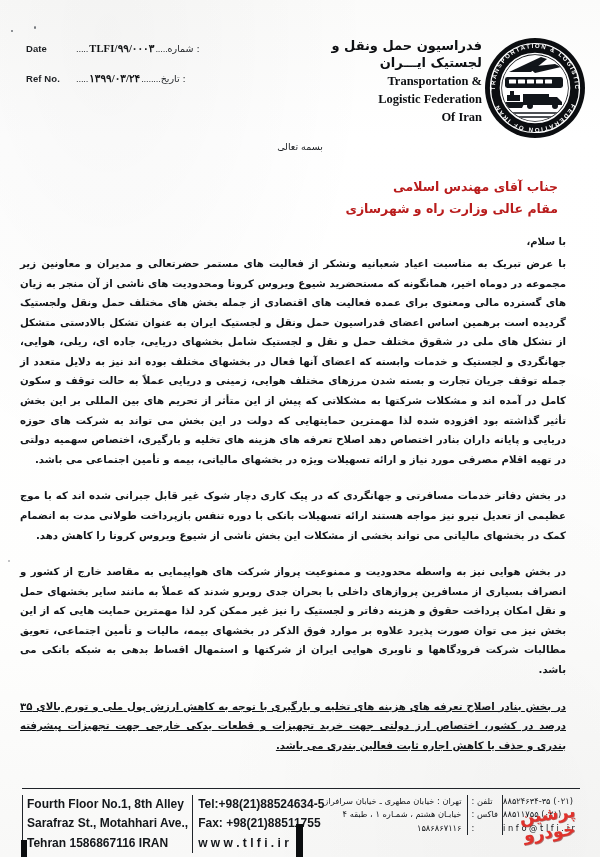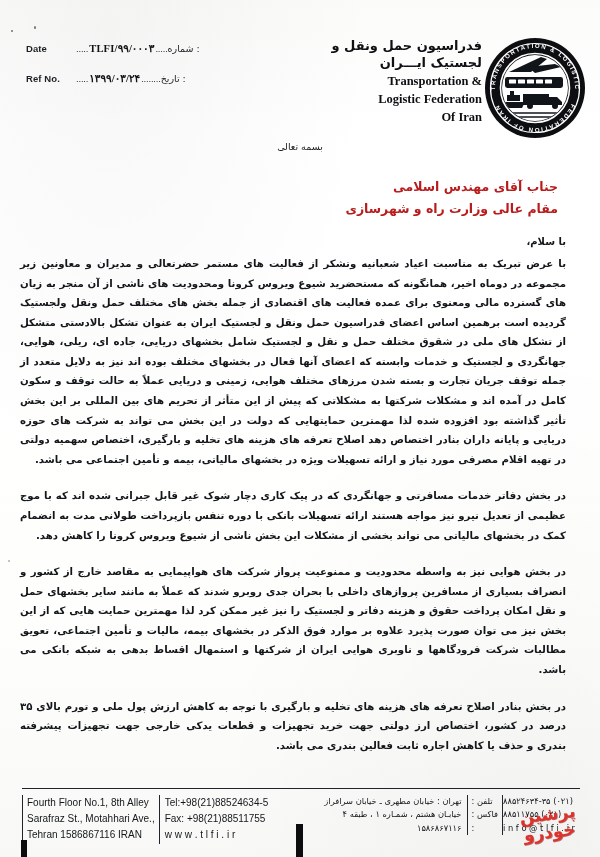--- a/index.html
+++ b/index.html
@@ -168,21 +168,21 @@
     font-family: "DejaVu Sans", sans-serif;
     font-size: 10.2px;
     font-weight: 700;
     line-height: 1.92;
     color: #121519;
     text-align: justify;
     text-justify: inter-word;
     margin: 0 0 17px 0;
     letter-spacing: -0.05px;
   }
-  .para:last-child { margin-bottom: 0; }
+  .para:last-child { margin-bottom: 0; text-decoration: underline; }
 
   
   .footer-rule {
     position: absolute;
     left: 22px;
     right: 20px;
     top: 788px;
     border-top: 1.1px solid #20242a;
   }
   .footer {
@@ -194,24 +194,25 @@
   }
   .foot-en {
     position: absolute;
     left: 0;
     top: 2px;
     display: flex;
     direction: ltr;
   }
   .foot-en .col {
     font-family: "Liberation Sans", sans-serif;
-    font-size: 10px;
+    font-size: 12px;
     line-height: 1.62;
     color: #14171b;
     white-space: nowrap;
+    font-weight: bold;
   }
   .foot-en .col.addr {
     border-left: 1.4px solid #20242a;
     border-right: 1.4px solid #20242a;
     padding: 0 4px 0 4px;
   }
   .foot-en .col.tel {
     padding-left: 5px;
   }
   .foot-fa {

